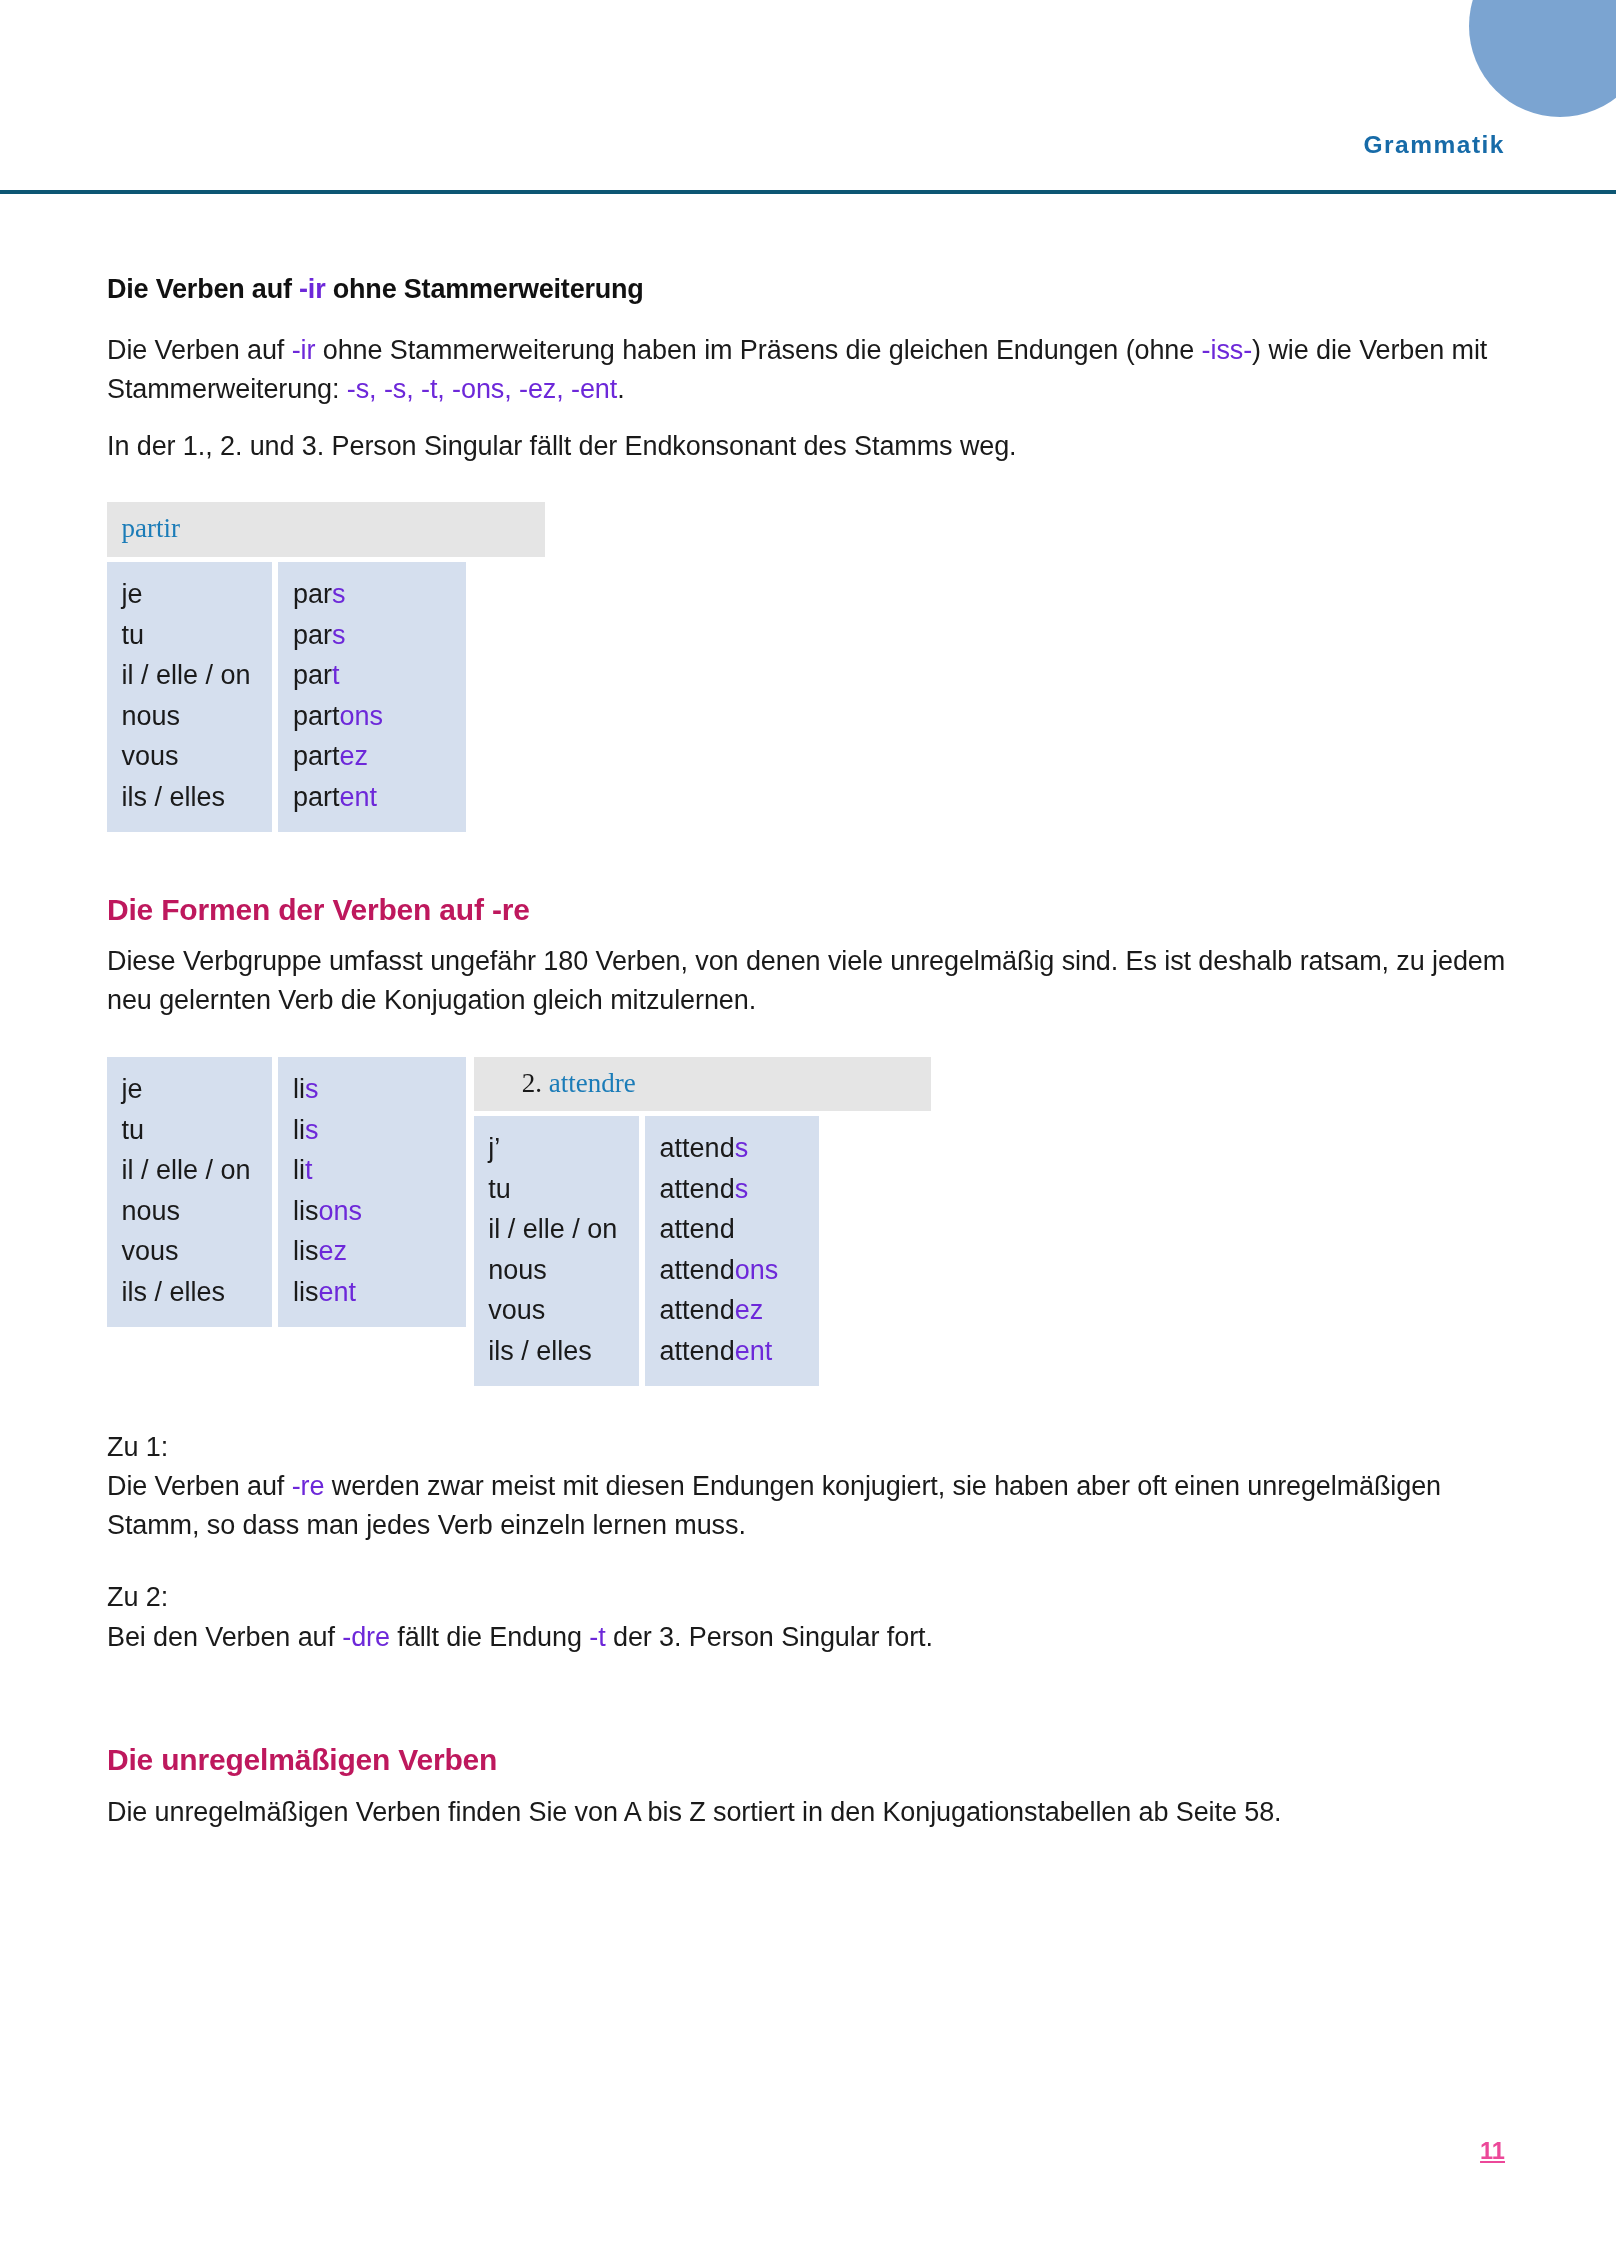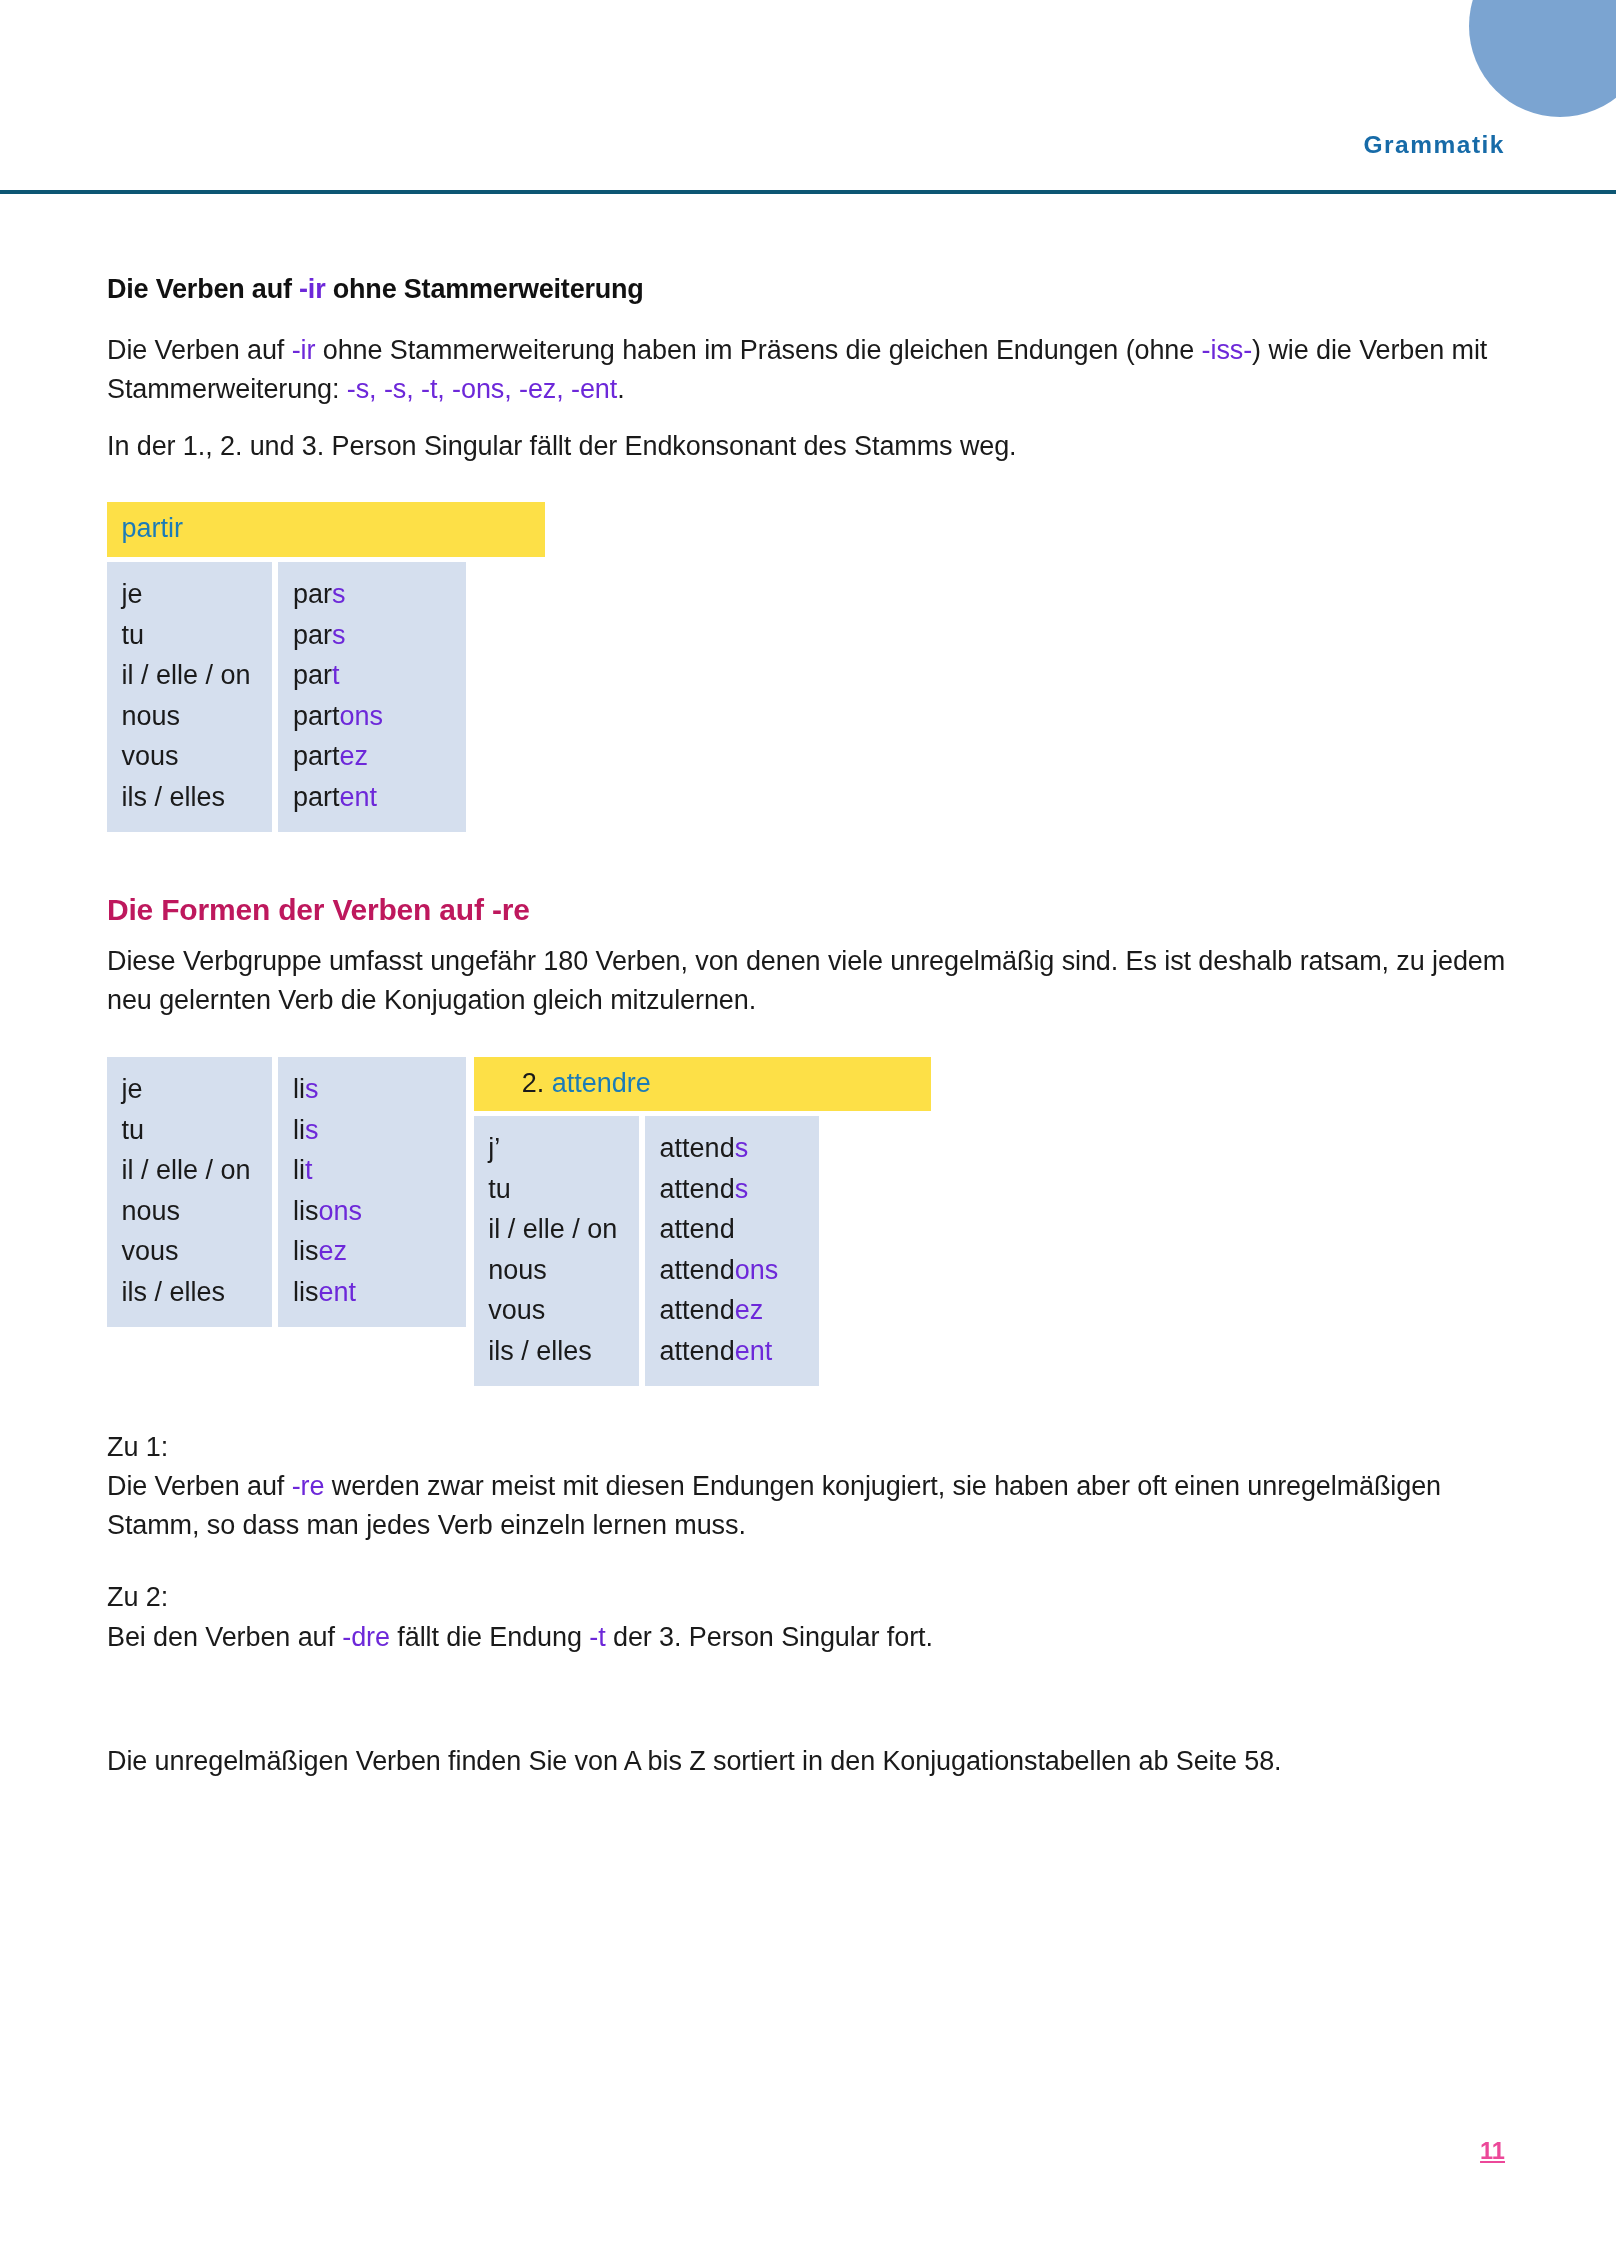--- a/index.html
+++ b/index.html
@@ -86,26 +86,27 @@
 
   
   .table-wrap { margin-top: 36px; }
   .conj-block {
     display: flex;
     flex-direction: column;
     gap: 4.5px;
   }
   .conj-row-top { display: flex; gap: 6.4px; }
   .conj-head {
-    background: #fde047;
+    background: #e5e5e5;
     font-size: 27px;
     color: #1b7cb8;
     padding: 11px 14.5px 12.7px 14.5px;
     font-weight: 300;
     line-height: 1.15;
+    font-family: Liberation Serif, serif;
   }
   .conj-head .num { color: #1a1a1a; }
   .conj-body { display: flex; gap: 6.4px; }
   .conj-col {
     background: #d5dfee;
     padding: 12.7px 14.5px 14.5px 14.5px;
     font-size: 27px;
     line-height: 1.5;
     font-weight: 300;
     color: #1a1a1a;
@@ -258,18 +259,19 @@
   <div class="spacer-md"></div>
 
   <p class="body">
     <span>Zu 2:</span><br>
     <span>Bei den Verben auf </span><span class="accent">-dre</span><span> fällt die Endung </span><span class="accent">-t</span><span> der 3. Person Singular fort.</span>
   </p>
 
   <div class="spacer-xl"></div>
   <div class="spacer-sm"></div>
 
+  <h2 class="section-head">Die unregelmäßigen Verben</h2>
   <p class="body">Die unregelmäßigen Verben finden Sie von A bis Z sortiert in den Konjugationstabellen ab Seite 58.</p>
 
 </div>
 
 <div class="folio">11</div>
 
 
 </body></html>

